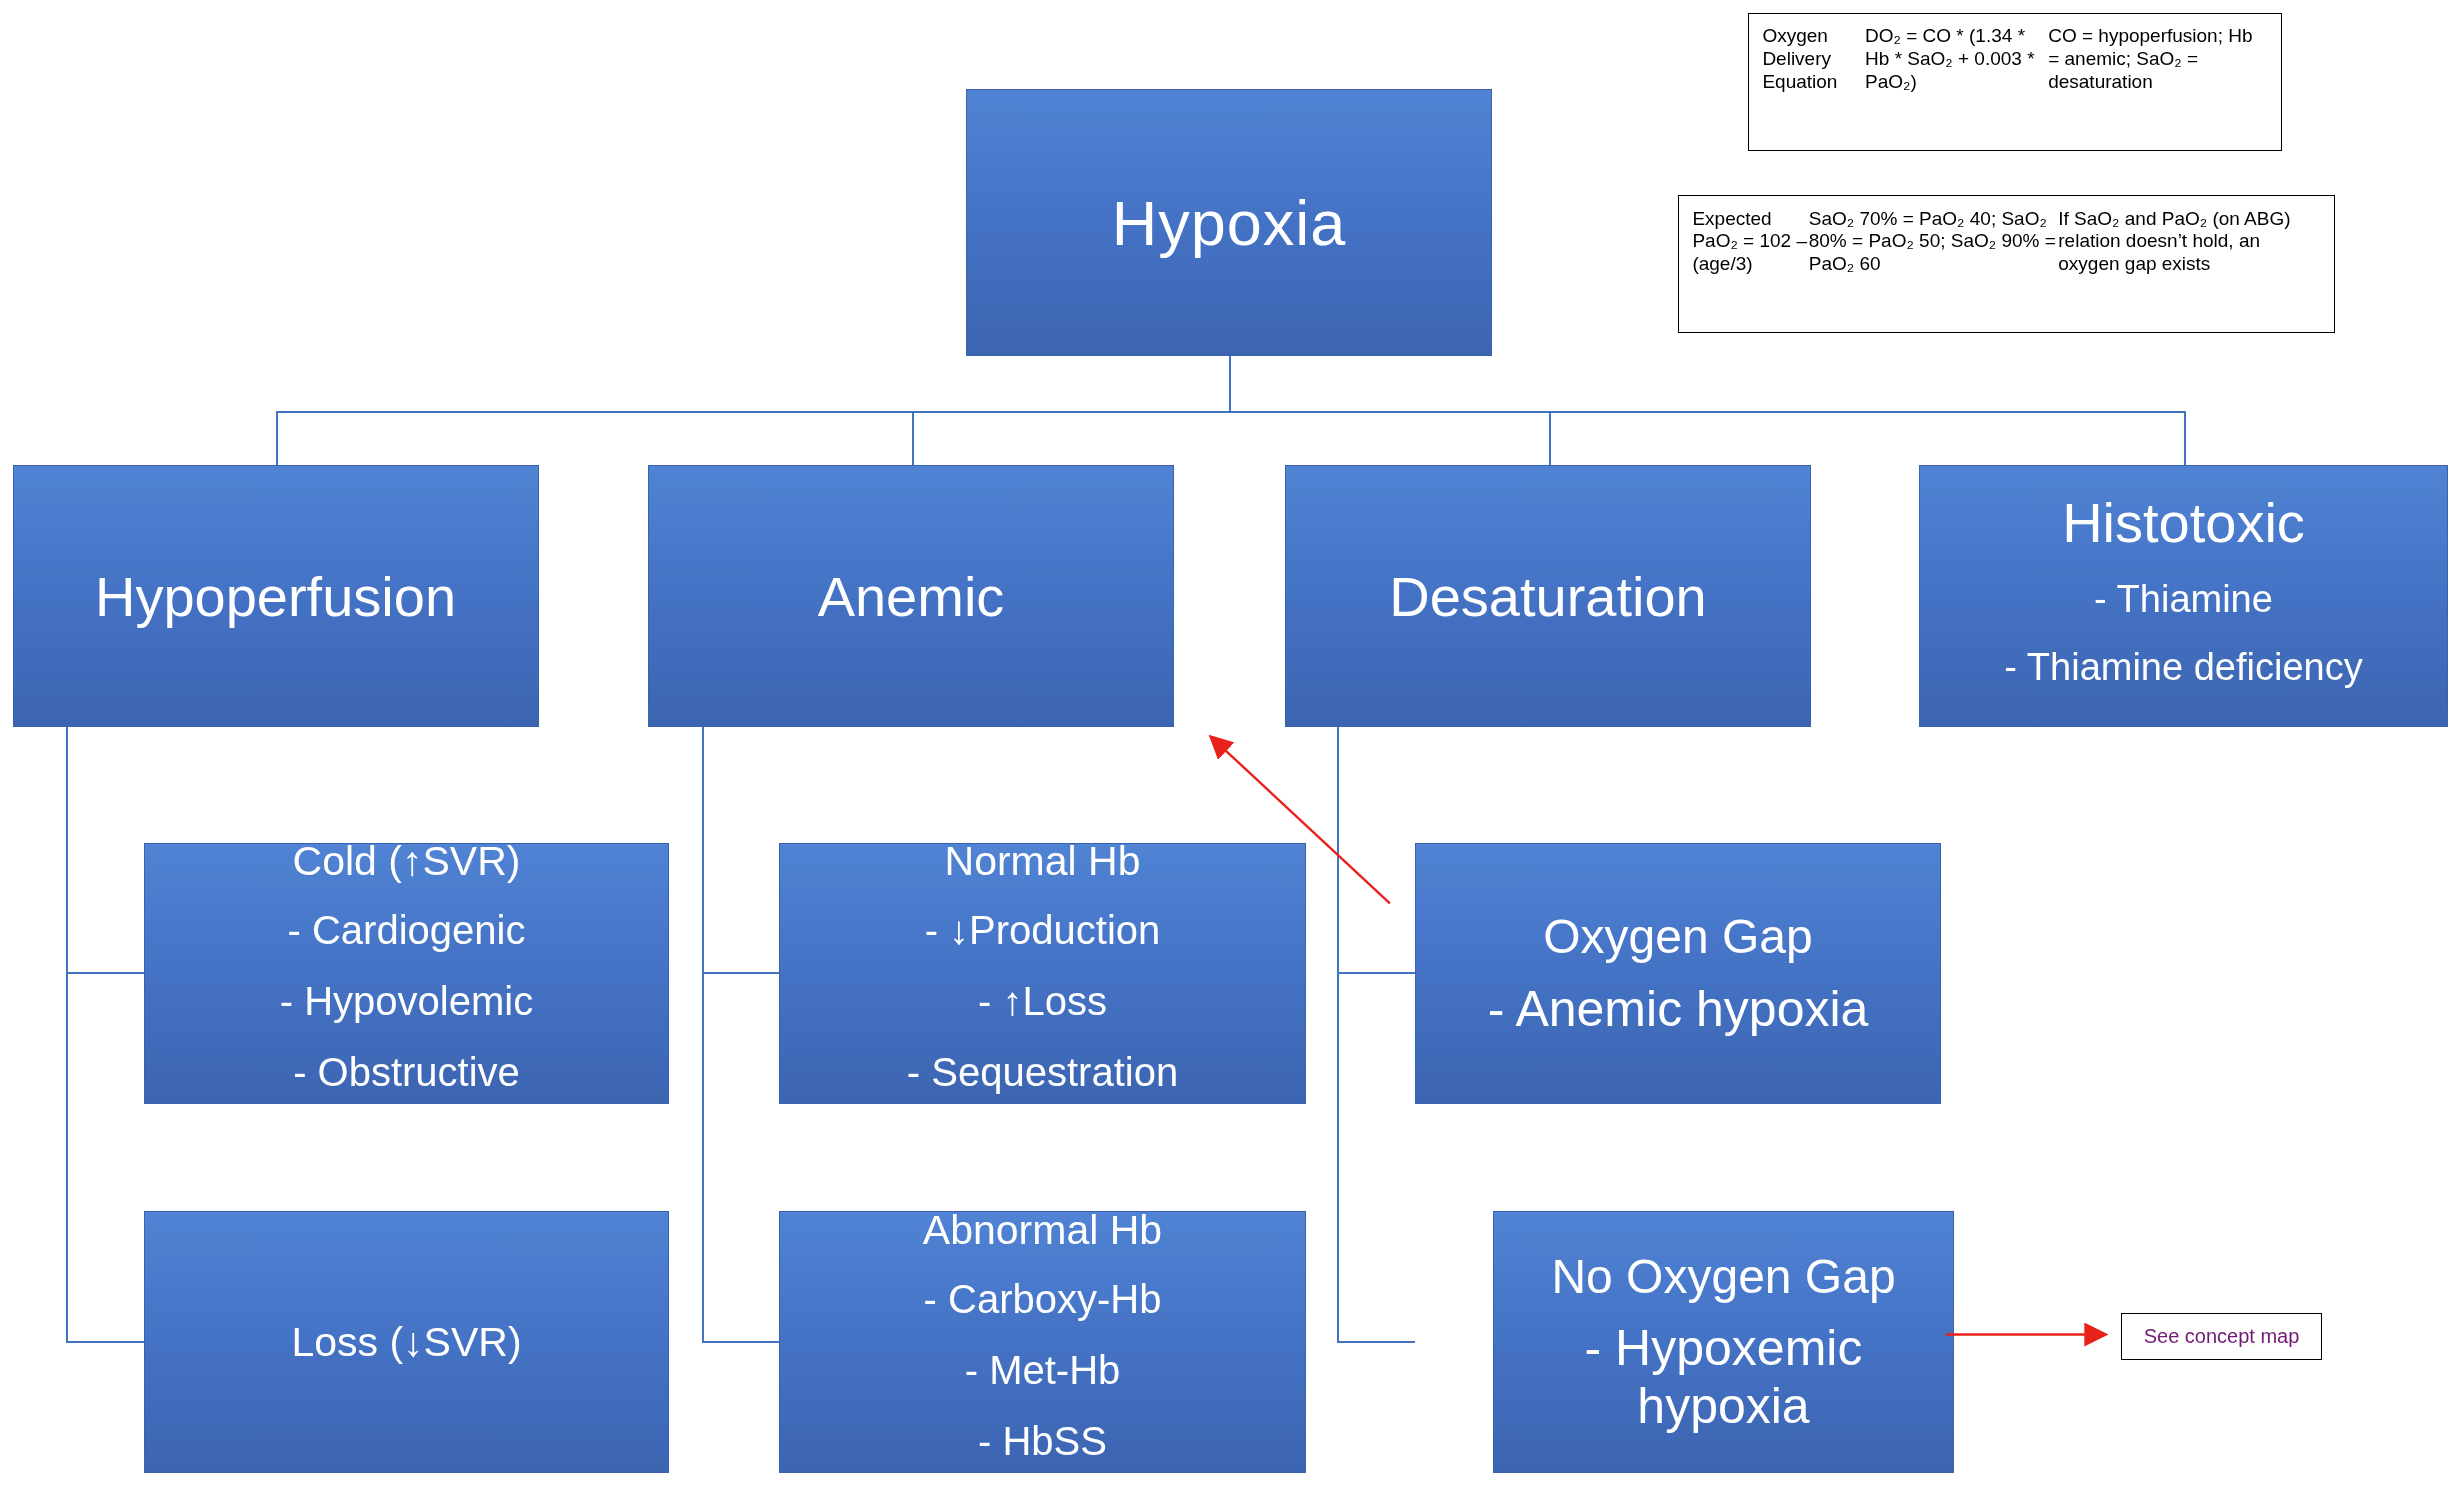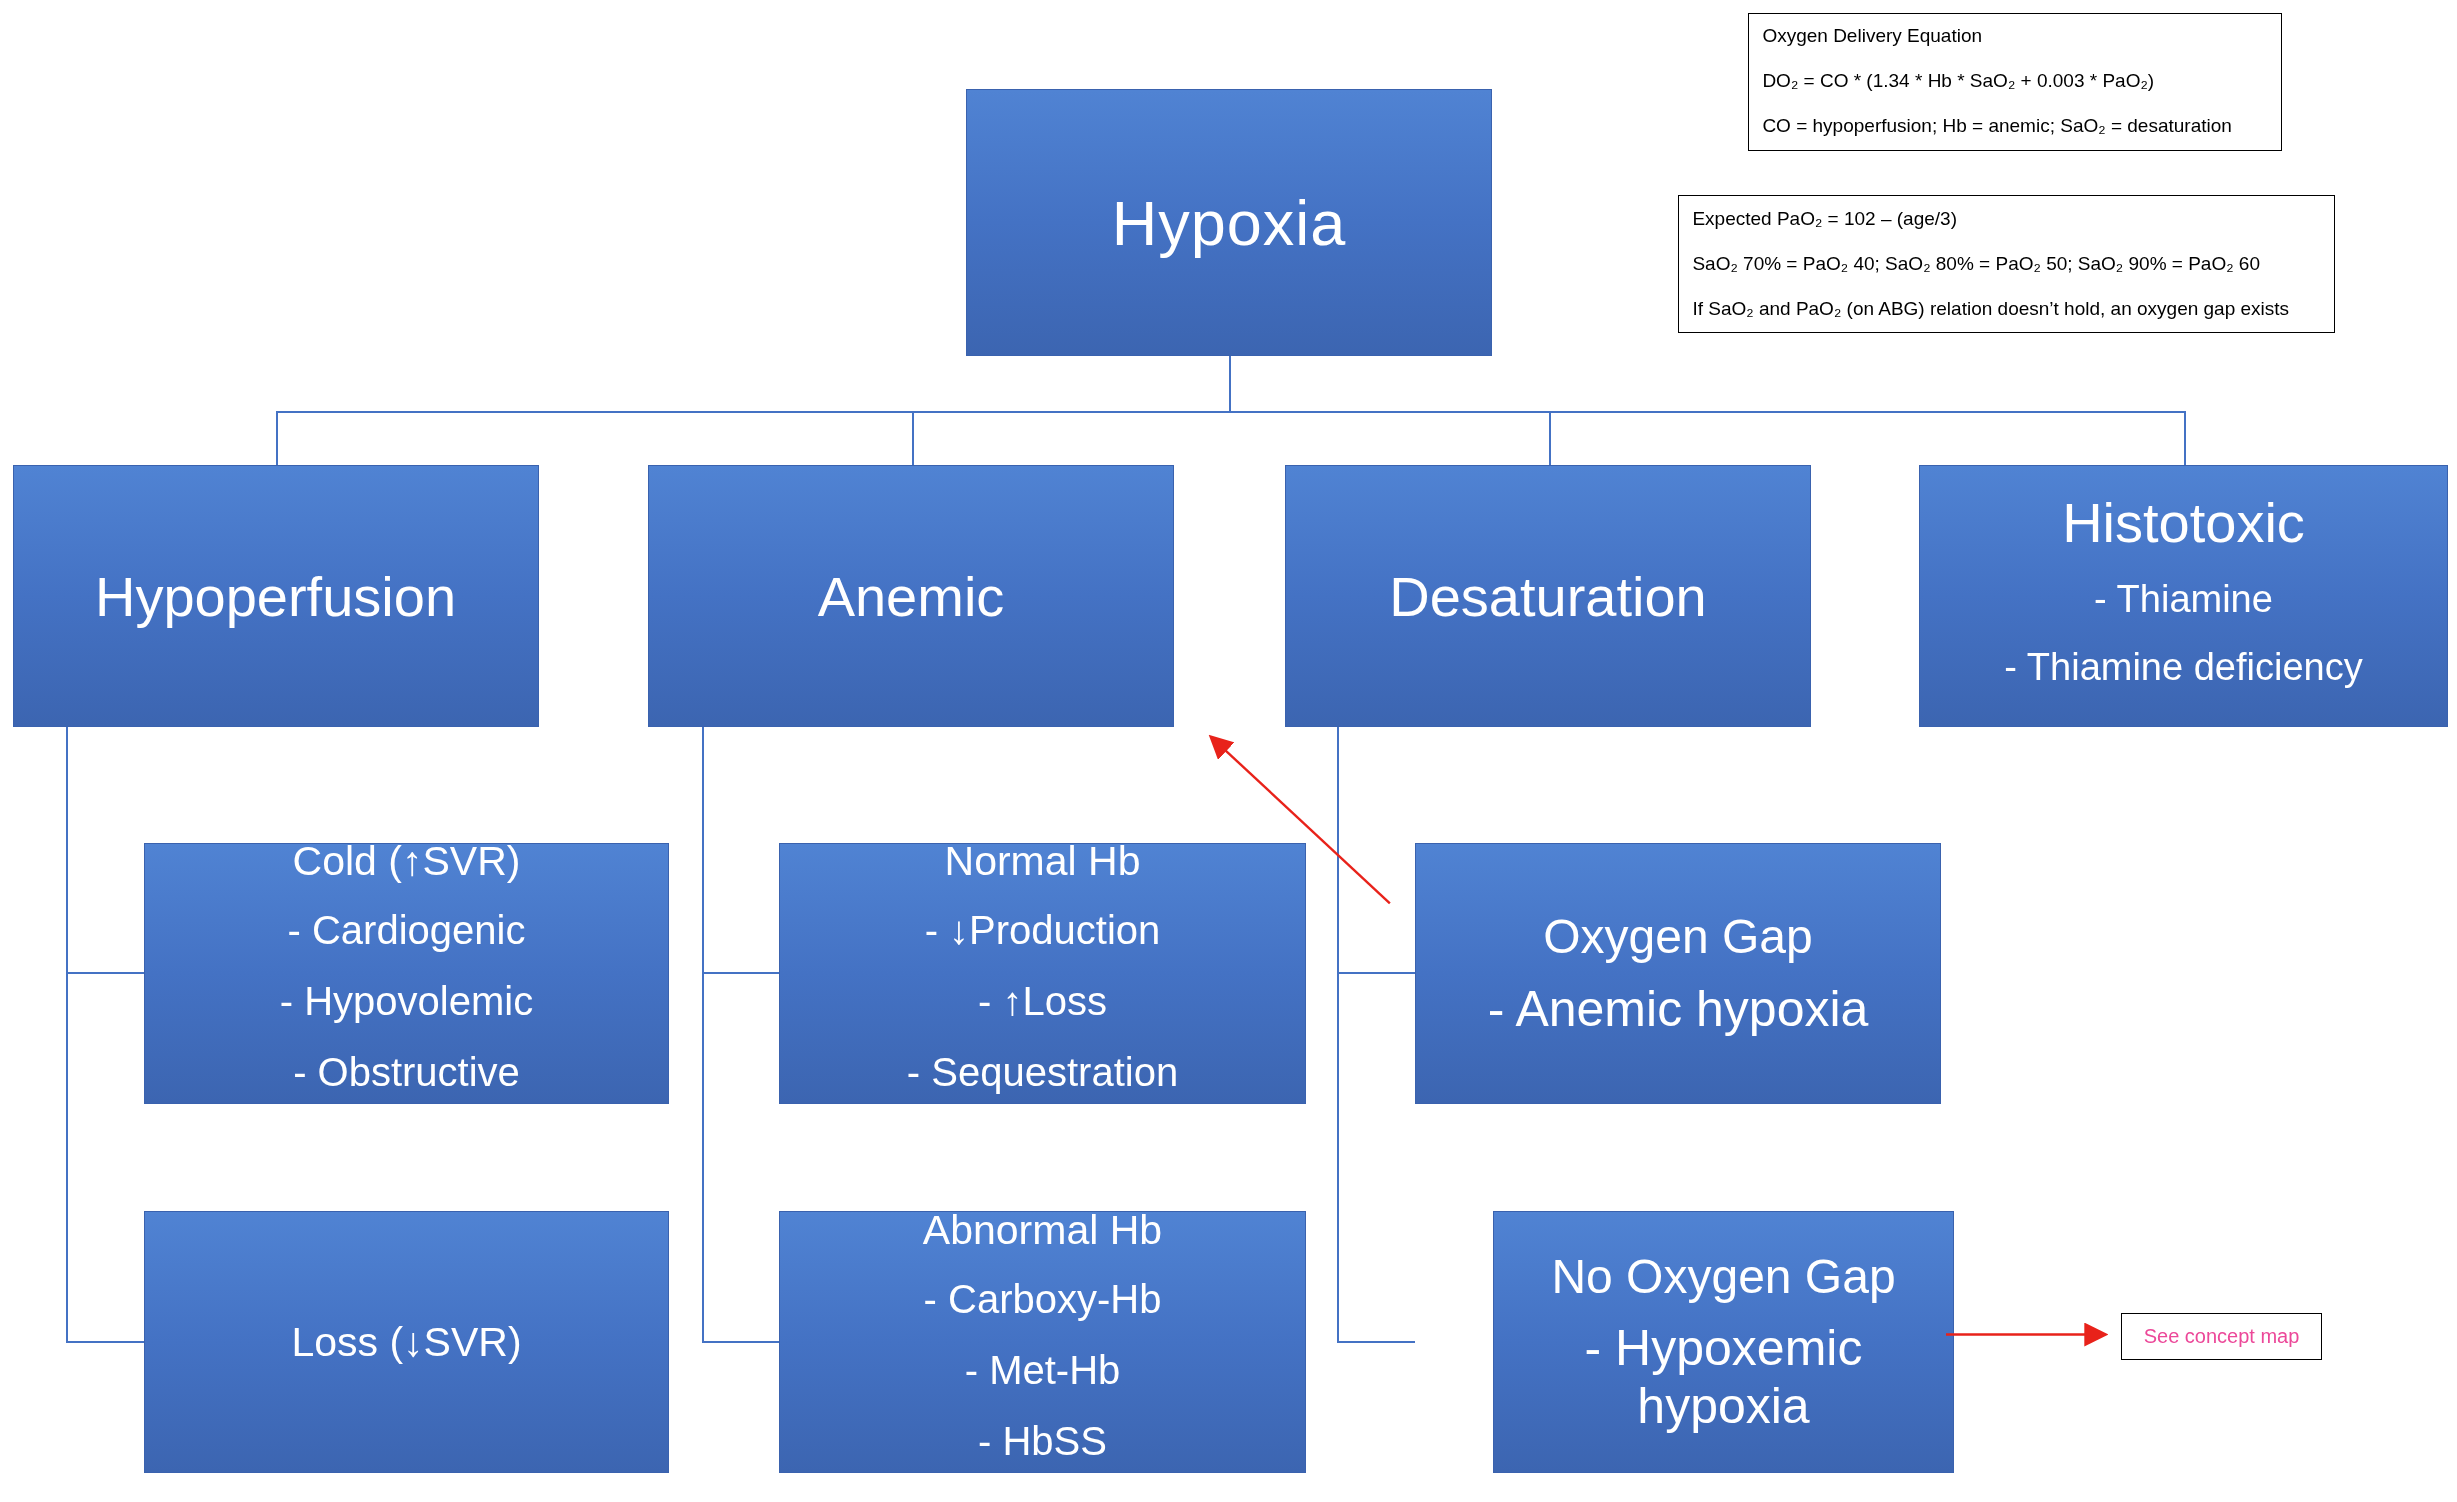--- a/index.html
+++ b/index.html
@@ -20,26 +20,26 @@
   .t-md  { font-size:41px; }
   .t-gap { font-size:48px; }
   .box-items { margin-top:9.6px; font-size:40px; line-height:1.78; }
   .box-items.bigger { font-size:38px; line-height:1.8; }
   .gap-item { margin-top:15.4px; font-size:50px; }
 
   
   .note {
     position:absolute; background:#ffffff; border:1.9px solid #000000;
     color:#000000; font-size:19px; line-height:1.2;
-    padding:11.5px 13.4px; display:flex; flex-direction:column; justify-content:space-between;
+    padding:11.5px 13.4px; display:flex; flex-direction:row; justify-content:space-between;
     text-align:left;
   }
   .seemap {
     position:absolute; background:#ffffff; border:1.9px solid #000000;
-    color:#ec4899; font-size:20px; display:flex; align-items:center; justify-content:center;
+    color:#701a75; font-size:20px; display:flex; align-items:center; justify-content:center;
     text-align:center;
   }
 
   
   .cline { position:absolute; background:#4472c4; }
 
   
   .overlay { position:absolute; left:0; top:0; pointer-events:none; }
 </style>
 </head>

